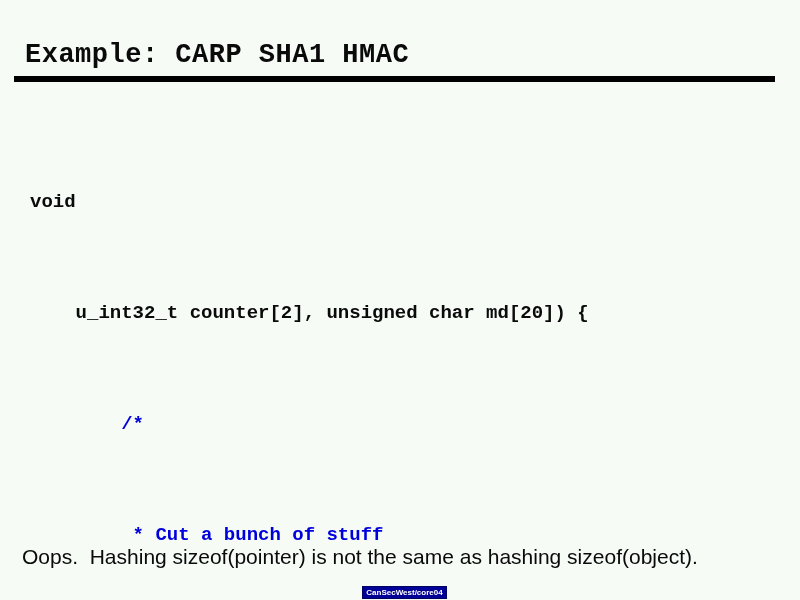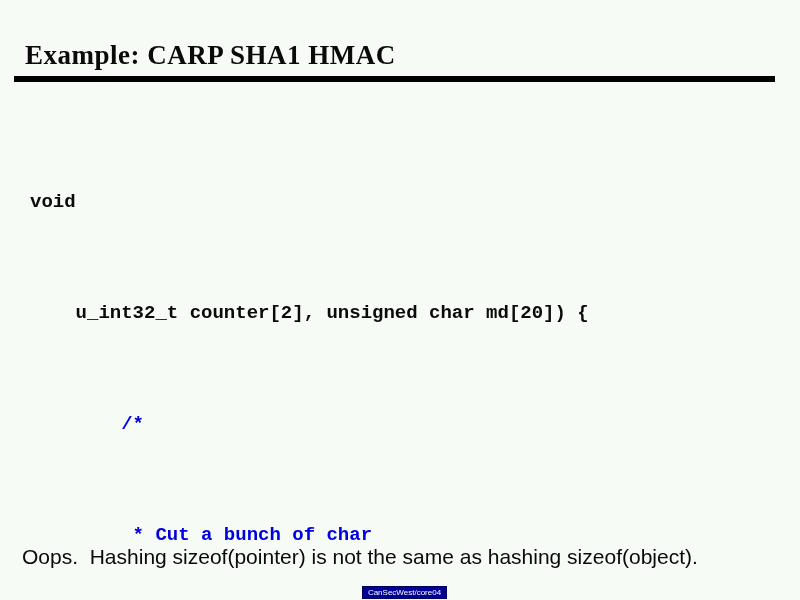--- a/index.html
+++ b/index.html
@@ -20,21 +20,21 @@
     background: var(--background);
     overflow: hidden;
     font-family: "Liberation Sans", sans-serif;
   }
   .slide { position: absolute; inset: 0; }
 
   .slide-title {
     position: absolute;
     left: 25px;
     top: 40px;
-    font-family: Liberation Serif, serif;
+    font-family: Liberation Mono, monospace;
     font-size: 27px;
     font-weight: bold;
     letter-spacing: 0.5px;
     color: var(--text);
     white-space: nowrap;
   }
 
   .title-rule {
     position: absolute;
     left: 14px;
@@ -77,36 +77,37 @@
     height: 13px;
     background: var(--footer-bg);
     border: 1px solid #000060;
     color: var(--footer-text);
     font-family: "Liberation Sans", sans-serif;
     font-size: 8px;
     line-height: 11px;
     text-align: center;
     white-space: nowrap;
     overflow: hidden;
+    font-weight: bold;
   }
 </style>
 </head>
 <body>
 
 <div class="slide">
 
   <h1 class="slide-title">Example: CARP SHA1 HMAC</h1>
 
   <div class="title-rule"></div>
 
   <div class="code-block">
     <div class="code-line">void</div>
     <div class="code-line">    u_int32_t counter[2], unsigned char md[20]) {</div>
     <div class="code-line code-line--comment">        /*</div>
-    <div class="code-line code-line--comment">         * Cut a bunch of char</div>
+    <div class="code-line code-line--comment">         * Cut a bunch of stuff</div>
     <div class="code-line code-line--comment">         */</div>
     
     
     
     
     
   </div>
 
   <div class="notes">
     <div class="notes-line">Oops.  Hashing sizeof(pointer) is not the same as hashing sizeof(object).</div>

